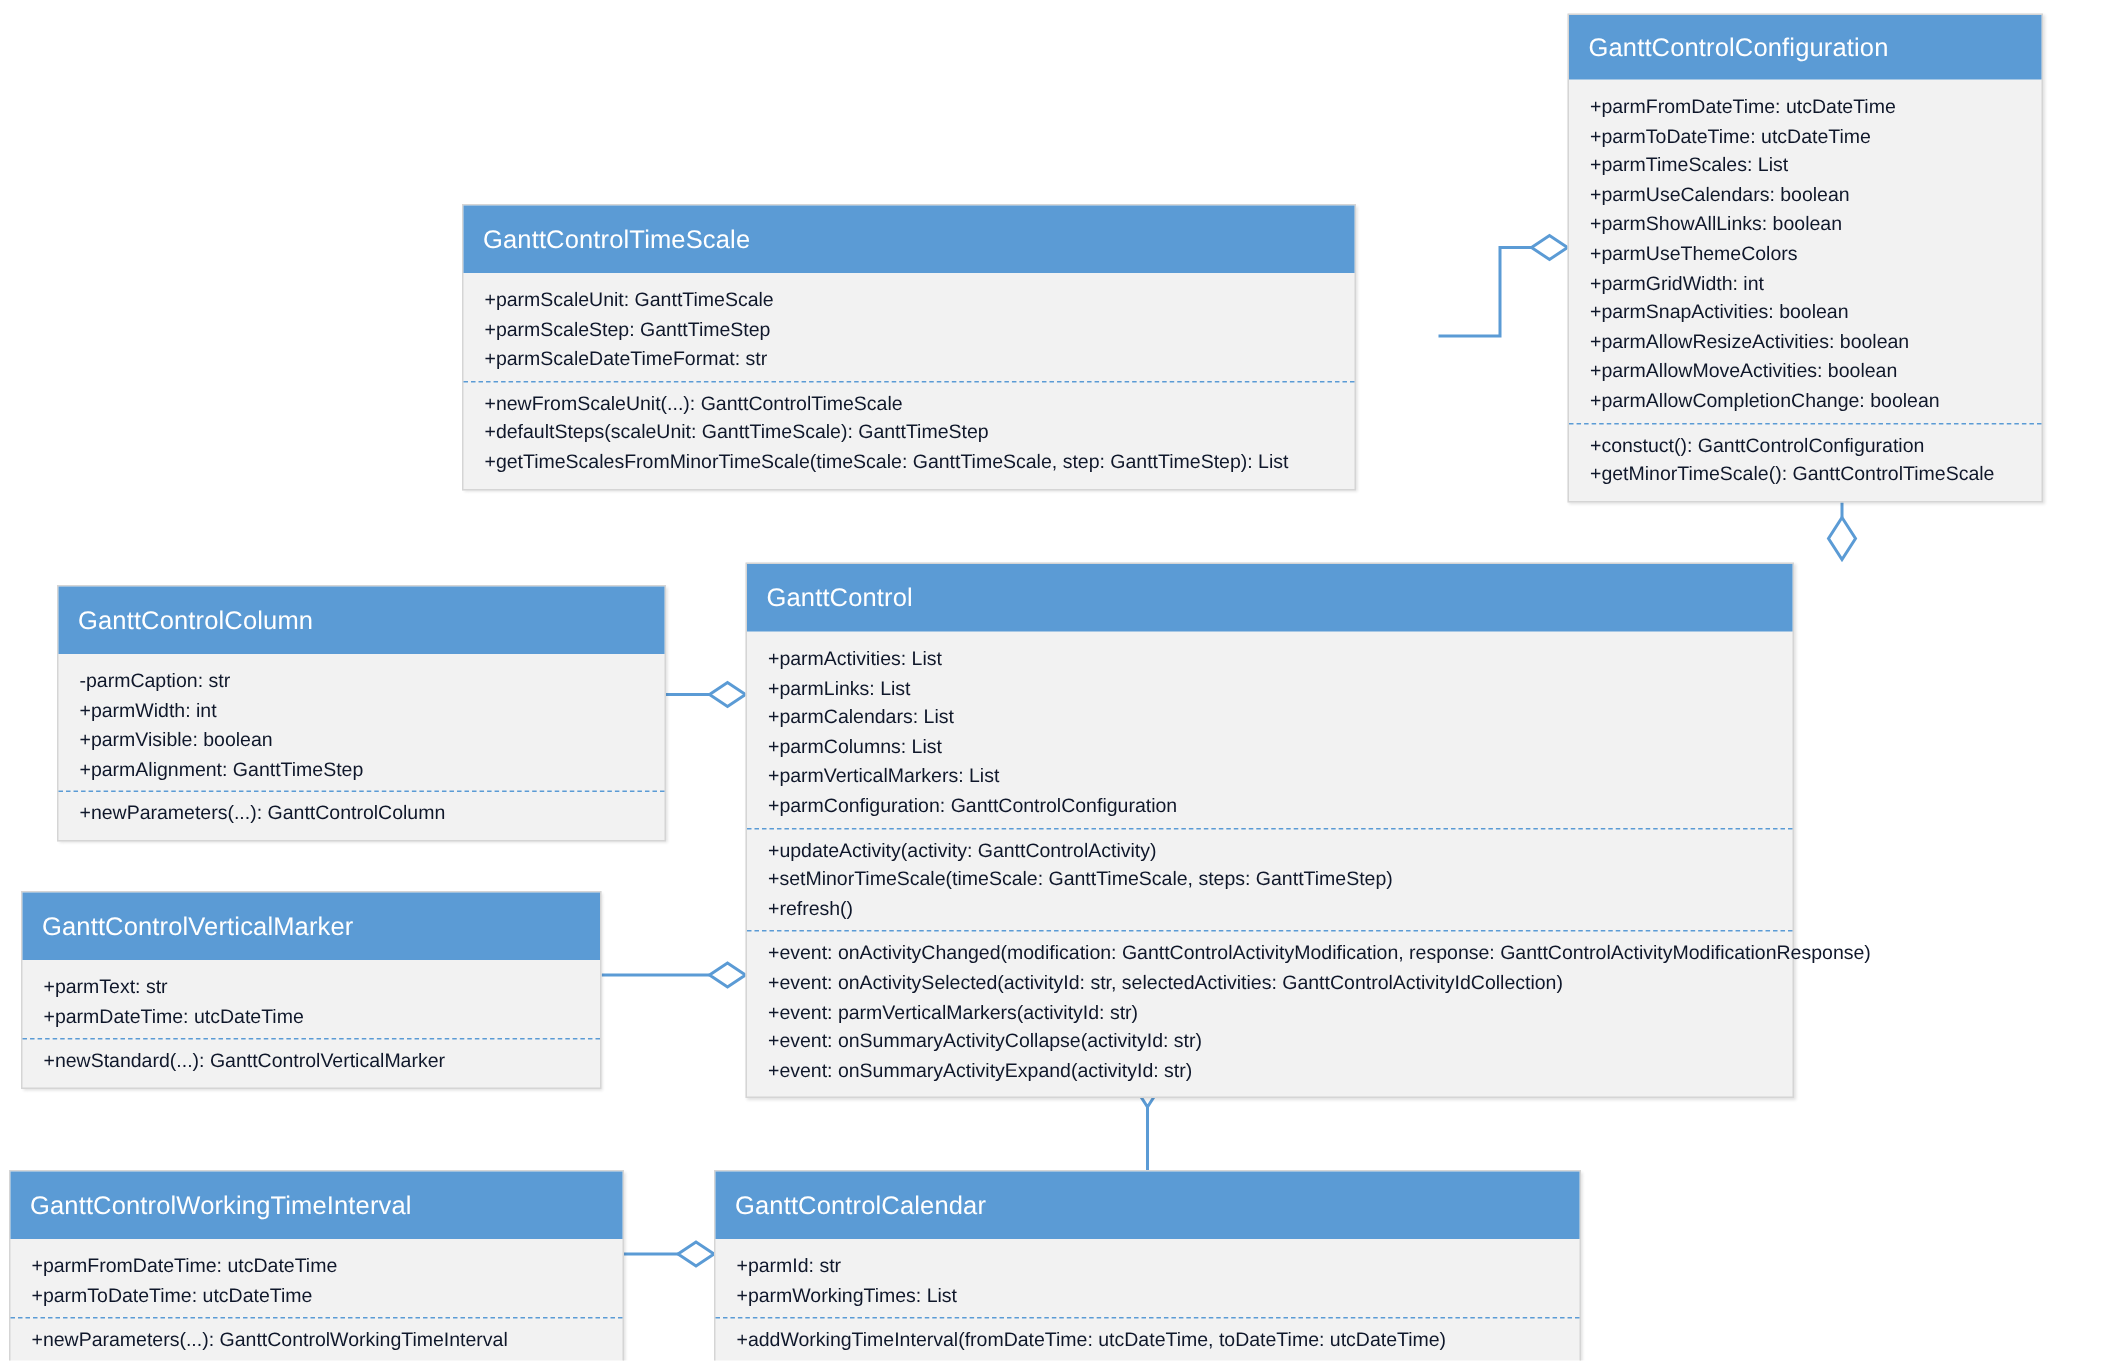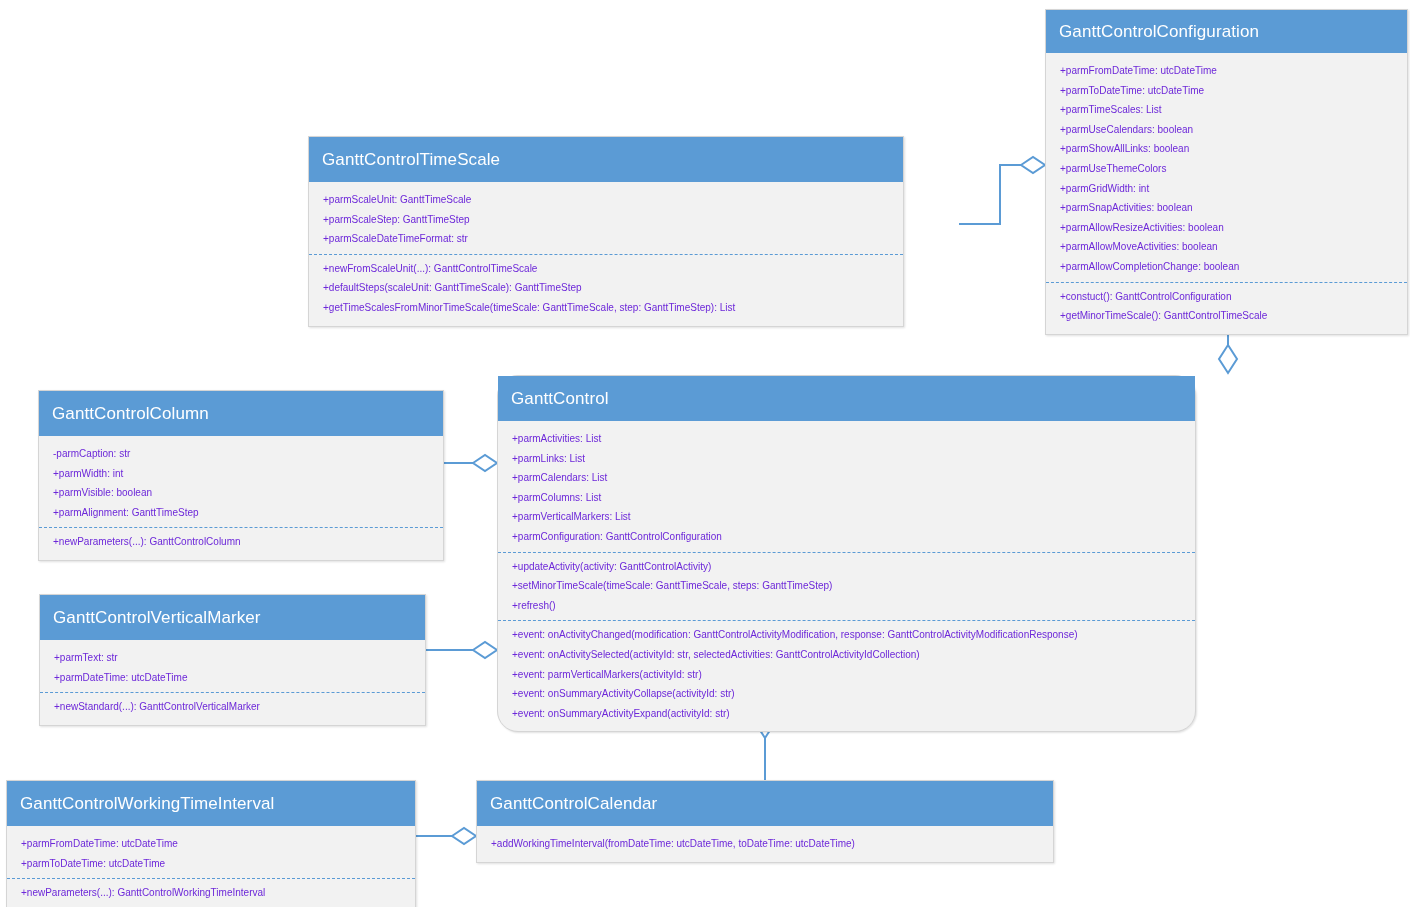--- a/index.html
+++ b/index.html
@@ -49,33 +49,33 @@
   }
   .compartment {
     padding: 2px 0 2px 0;
   }
   .compartment + .compartment {
     border-top: 1px dashed #5B9BD5;
     margin-top: 3px;
     padding-top: 4px;
   }
   .member {
-    color: #6d28d9;
-    font-size: 10px;
+    color: #0f172a;
+    font-size: 13px;
     line-height: 19.6px;
     white-space: nowrap;
     padding: 0 8px 0 14px;
   }
 
   
-  #class-configuration { left: 1045px; top: 9px;  width: 363px; }
+  #class-configuration { left: 1045px; top: 9px;  width: 317px; }
   #class-timescale     { left: 308px;  top: 136px; width: 596px; }
   #class-column        { left: 38px;   top: 390px; width: 406px; }
-  #class-ganttcontrol  { left: 497px;  top: 375px; width: 699px; border-radius: 21px; }
-  #class-verticalmarker{ left: 14px;   top: 594px; width: 387px; margin-left: 25px; }
+  #class-ganttcontrol  { left: 497px;  top: 375px; width: 699px; }
+  #class-verticalmarker{ left: 14px;   top: 594px; width: 387px; }
   #class-workinginterval{ left: 6px;   top: 780px; width: 410px; }
   #class-calendar      { left: 476px;  top: 780px; width: 578px; }
 
   #class-configuration .class-header { padding-top: 13px; padding-bottom: 13px; }
 </style>
 </head>
 <body>
 
 <div id="diagram-canvas">
 
@@ -205,18 +205,22 @@
       <div class="compartment">
         <div class="member">+newParameters(...): GanttControlWorkingTimeInterval</div>
       </div>
     </div>
   </div>
 
   <div class="uml-class" id="class-calendar">
     <div class="class-header">GanttControlCalendar</div>
     <div class="class-body">
       <div class="compartment">
+        <div class="member">+parmId: str</div>
+        <div class="member">+parmWorkingTimes: List</div>
+      </div>
+      <div class="compartment">
         <div class="member">+addWorkingTimeInterval(fromDateTime: utcDateTime, toDateTime: utcDateTime)</div>
       </div>
     </div>
   </div>
 
 </div>
 
 </body></html>

